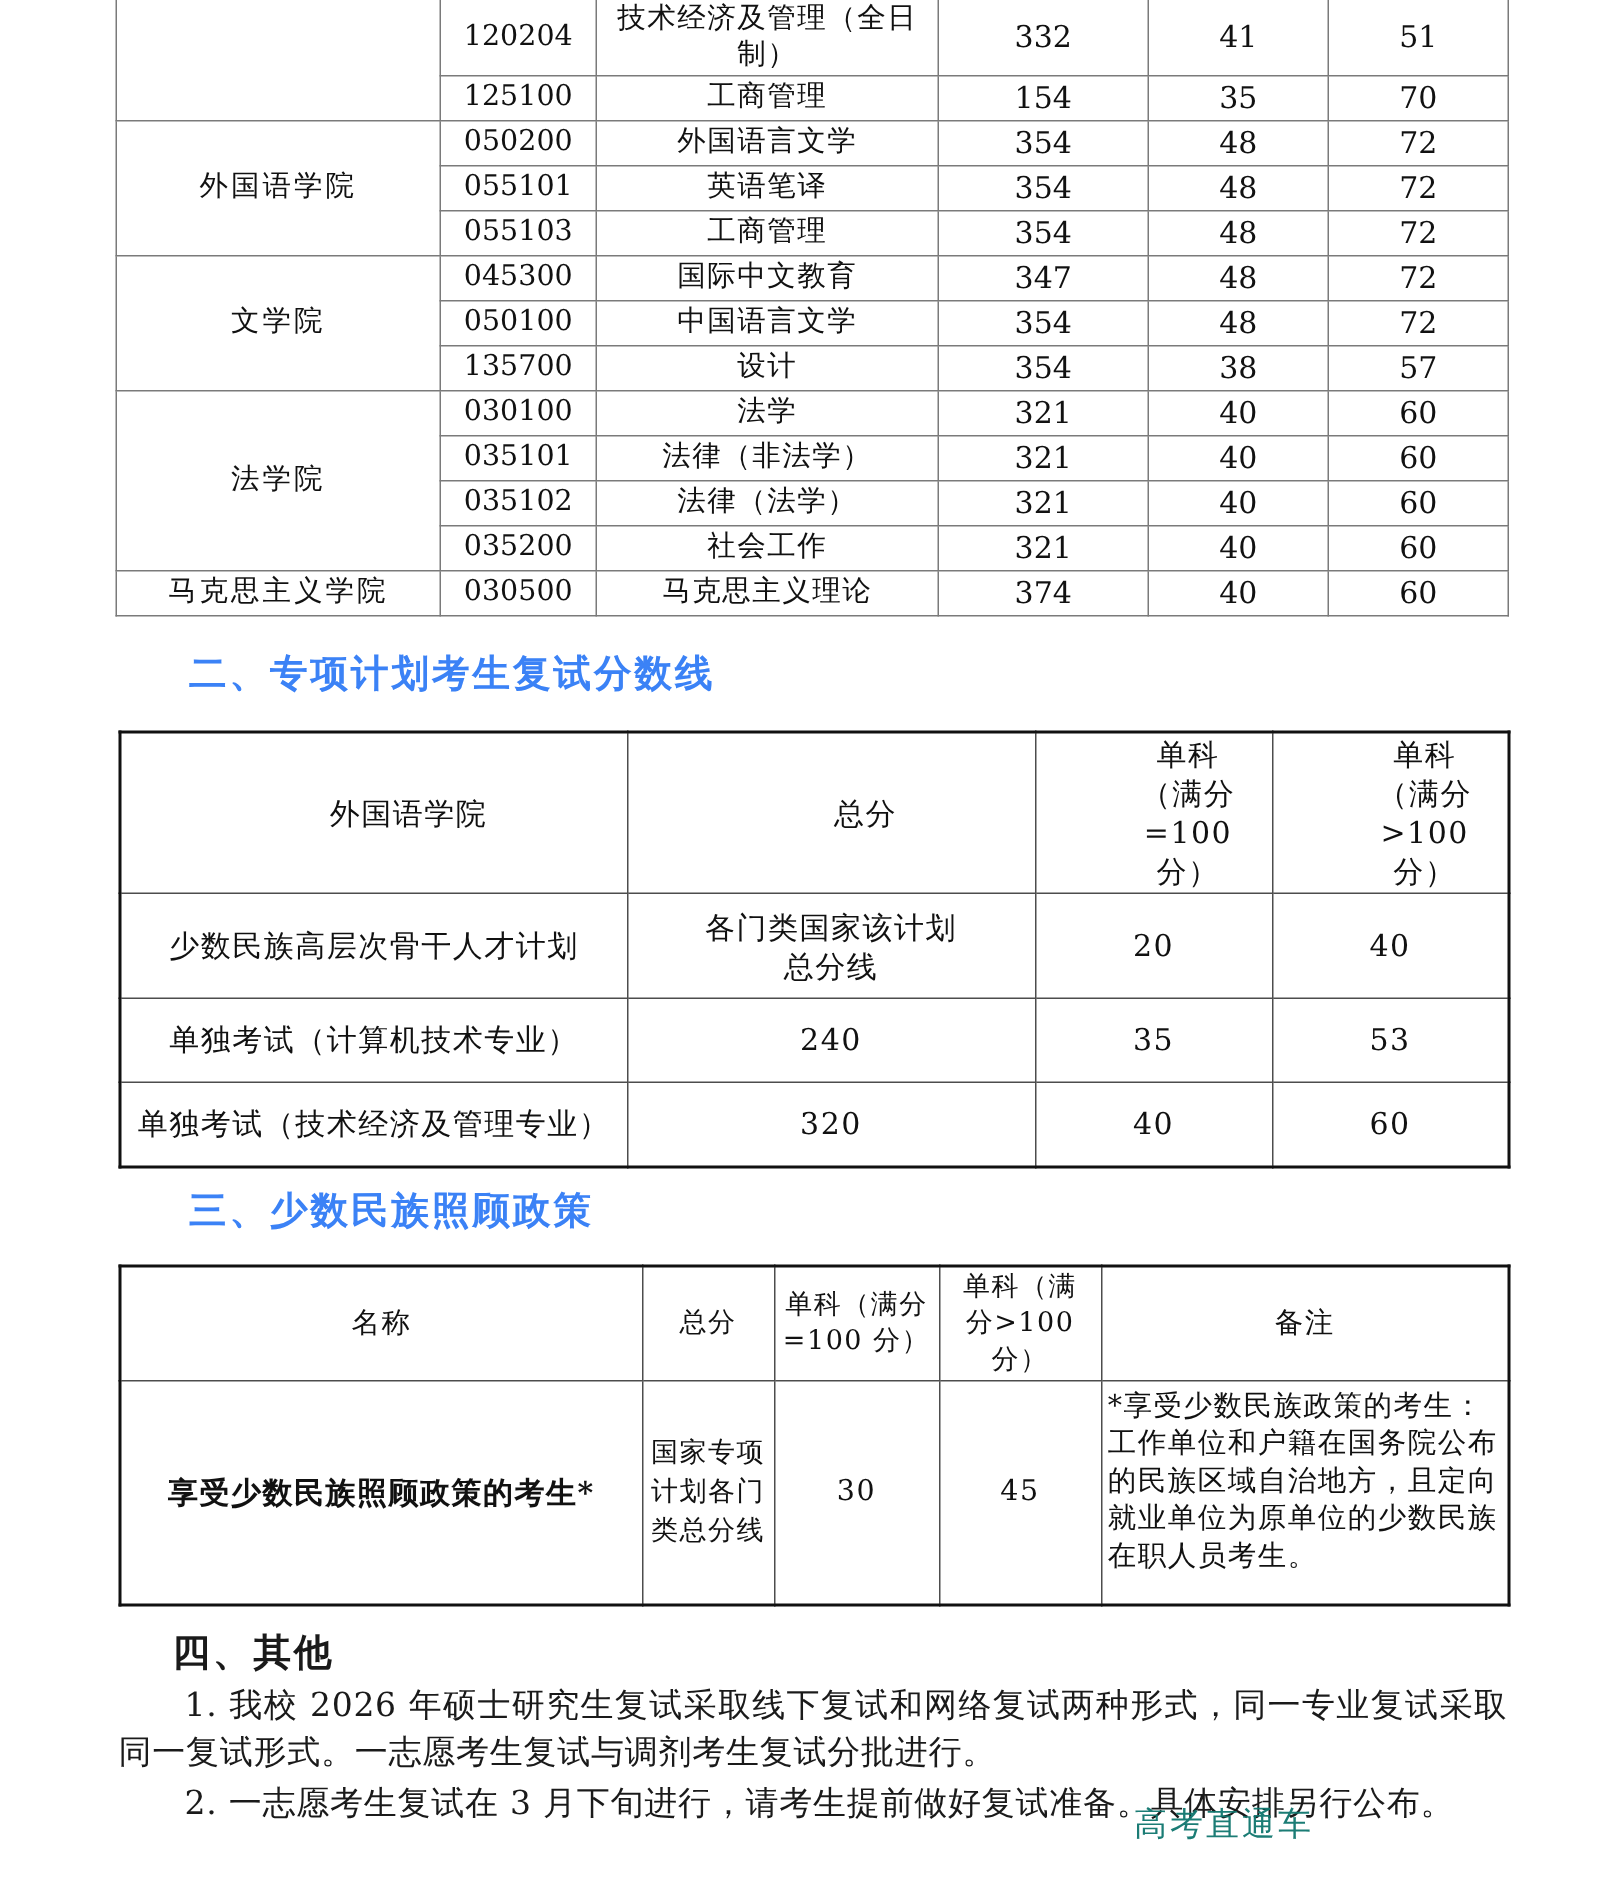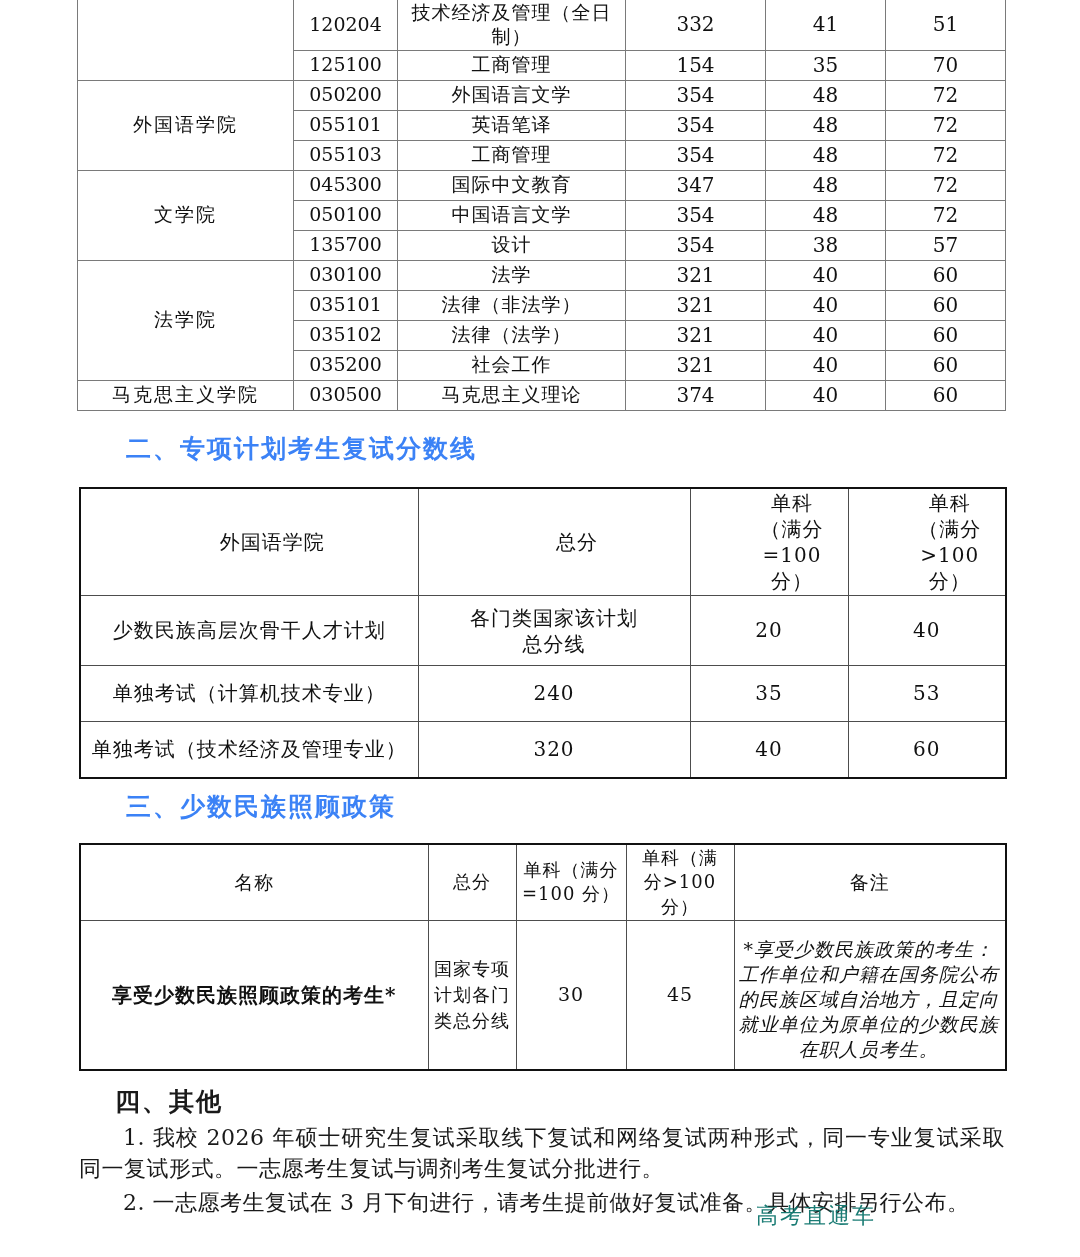--- a/index.html
+++ b/index.html
@@ -103,26 +103,25 @@
   table.t3 td.c-total { width: 88px; font-size: 18px; line-height: 1.45; }
   table.t3 td.c-s100  { width: 110px; }
   table.t3 td.c-g100  { width: 108px; }
   table.t3 td.c-note  { width: 272px; }
   table.t3 tr.hdr td { height: 62px; }
   table.t3 tr.hdr td.c-s100,
   table.t3 tr.hdr td.c-g100 { font-size: 18px; line-height: 1.35; }
   table.t3 tr.body td { height: 150px; }
   table.t3 td.c-name-val { font-weight: bold; font-size: 20px; letter-spacing: 1px;}
   table.t3 td.c-note-val {
-    text-align: center;
-    padding: 16px 6px 4px 4px;
+    text-align: left;
+    padding: 4px 6px 4px 4px;
     font-size: 19px;
     line-height: 1.32;
     vertical-align: top;
-    font-style: italic;
   }
 
   
   .closing {
     position: absolute;
     left: 79px;
     top: 1085px;
     width: 926px;
   }
   .closing .h4 {

